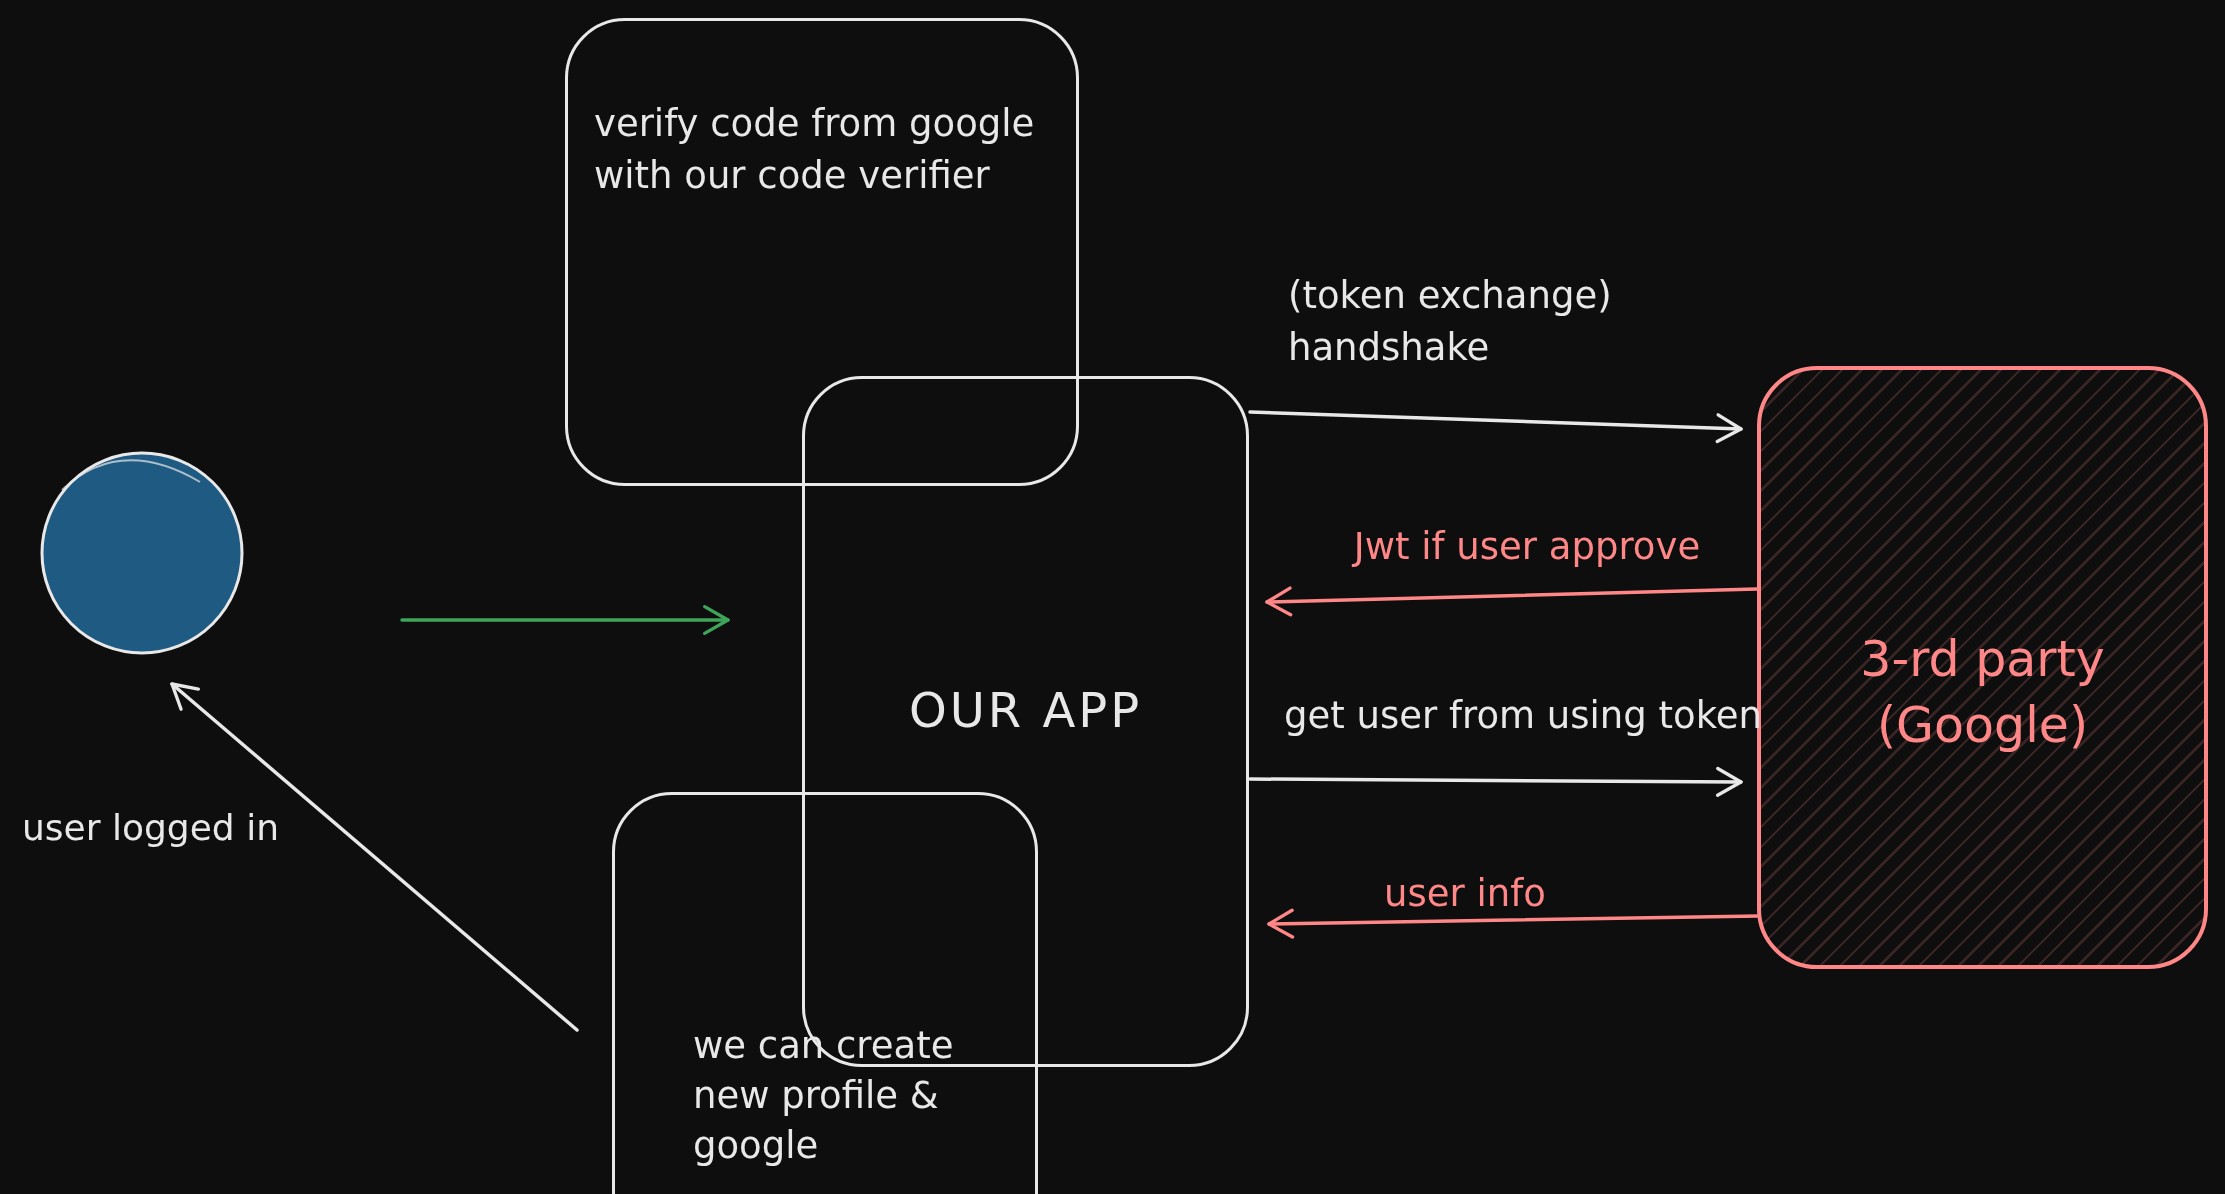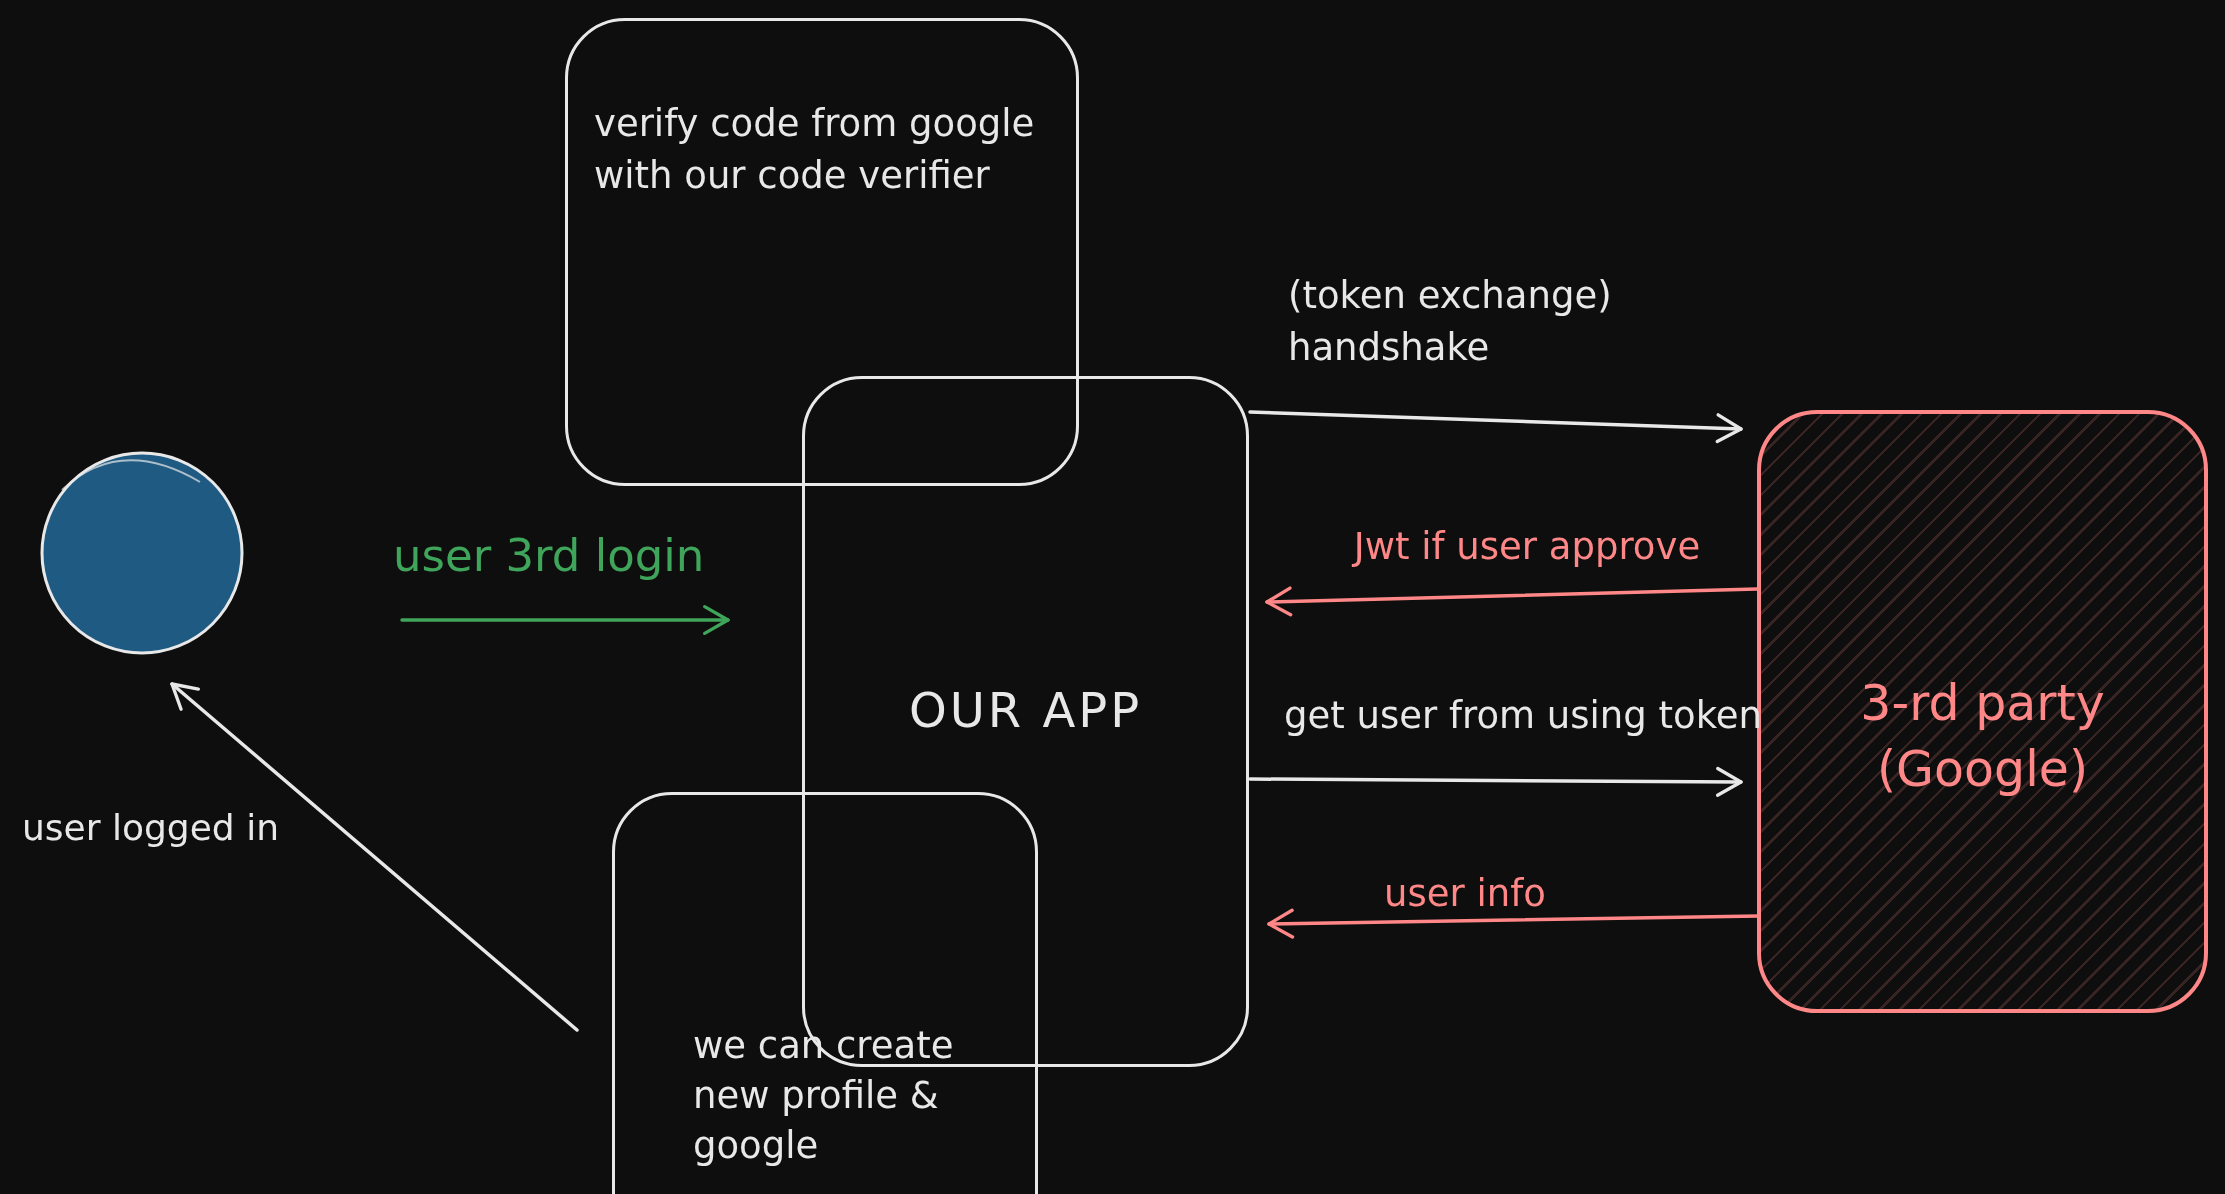--- a/index.html
+++ b/index.html
@@ -35,21 +35,21 @@
   .node-text{
     position:absolute;
     color:var(--white);
     font-size:37px;
     line-height:52px;
     white-space:nowrap;
   }
   .box-verify{left:565px;top:18px;width:514px;height:468px;}
   .box-ourapp{left:802px;top:376px;width:447px;height:691px;}
   .box-create{left:612px;top:792px;width:426px;height:472px;}
-  .box-third{left:1757px;top:366px;width:451px;height:603px;margin-top:44px;}
+  .box-third{left:1757px;top:366px;width:451px;height:603px;}
   .verify-text{left:26px;top:56px;margin-top:21px;}
   .create-text{left:78px;top:226px;line-height:50px;}
   .ourapp-label{
     position:absolute;inset:0;
     display:flex;align-items:center;justify-content:center;
     color:var(--white);font-size:48px;letter-spacing:3px;
     transform:translateY(-12px);
     white-space:nowrap;
   }
   .third-text{
@@ -141,21 +141,20 @@
 
     <line class="edge edge-pink" x1="1757" y1="589" x2="1267" y2="602" marker-end="url(#ah-pink)"></line>
 
     <line class="edge edge-white" x1="1250" y1="779" x2="1741" y2="782" marker-end="url(#ah-white)"></line>
 
     <line class="edge edge-pink" x1="1759" y1="916" x2="1269" y2="924" marker-end="url(#ah-pink)"></line>
 
     <line class="edge edge-white" x1="577" y1="1030" x2="172" y2="684" marker-end="url(#ah-white)"></line>
   </svg>
 
-  <div class="edge-label green lbl-login">user 3rd login</div>
 
   <div class="edge-label lbl-handshake">
     <div>(token exchange)</div>
     <div>handshake</div>
   </div>
 
   <div class="edge-label pink lbl-jwt">Jwt if user approve</div>
 
   <div class="edge-label lbl-getinfo">get user from using token</div>
 

